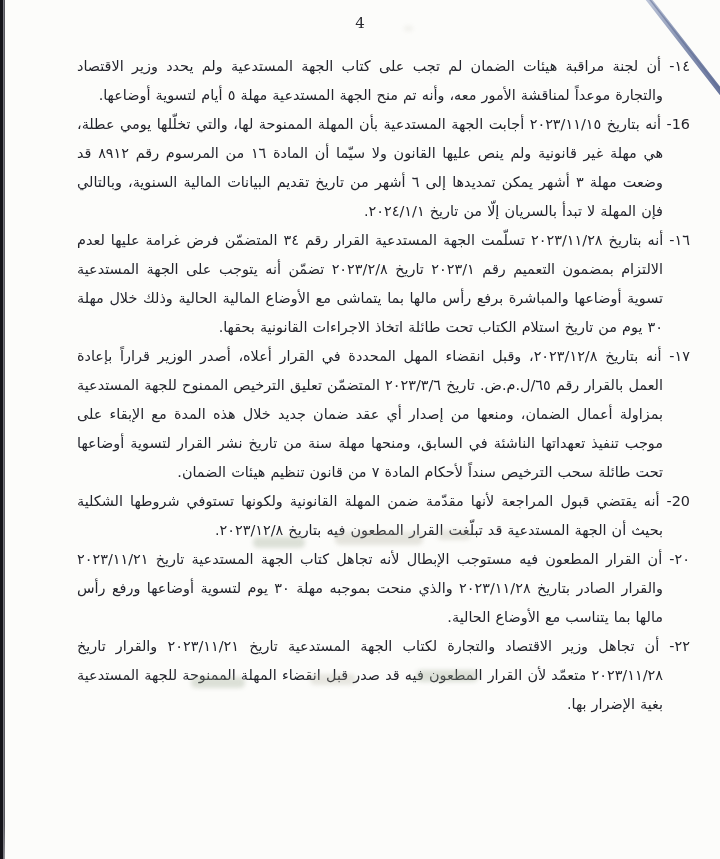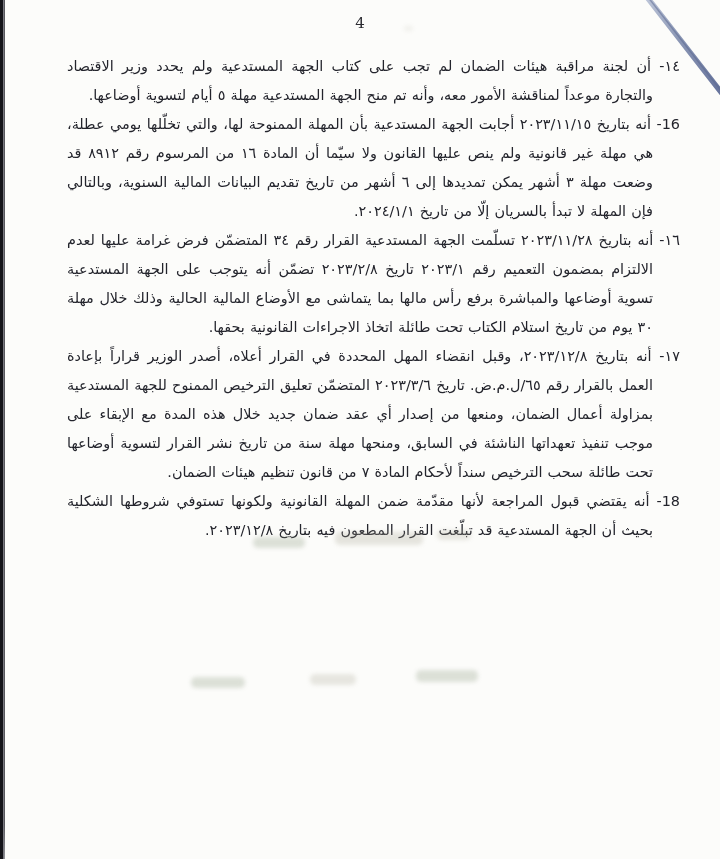--- a/index.html
+++ b/index.html
@@ -17,21 +17,21 @@
   }
   
   .ribbon{position:absolute;left:628px;top:-4px;pointer-events:none;}
   
   .page-num{
     position:absolute;top:14px;left:347px;width:26px;text-align:center;
     font-family:"DejaVu Serif",serif;font-size:15px;color:#2b2b31;
   }
   
   .doc{
-    position:absolute;top:52px;right:40px;width:613px;
+    position:absolute;top:52px;right:30px;width:613px;
     direction:rtl;text-align:justify;
     color:#23242c;font-size:14.4px;line-height:29px;
     word-spacing:0.5px;
   }
   .doc p.item{
     margin:0;padding:0 27px 0 0;text-indent:-27px;
   }
   .doc .num{white-space:nowrap;}
   
   .smudge{
@@ -66,21 +66,23 @@
     <line x1="16" y1="-4" x2="97" y2="100" stroke="#59678f" stroke-width="1.5" opacity="0.5"></line>
   </svg>
 
   <div class="page-num">4</div>
 
   <main class="doc" dir="rtl">
     <p class="item"><span class="num">١٤-</span> <span>أن لجنة مراقبة هيئات الضمان لم تجب على كتاب الجهة المستدعية ولم يحدد وزير الاقتصاد والتجارة موعداً لمناقشة الأمور معه، وأنه تم منح الجهة المستدعية مهلة ٥ أيام لتسوية أوضاعها.</span></p>
     <p class="item"><span class="num">16-</span> <span>أنه بتاريخ ٢٠٢٣/١١/١٥ أجابت الجهة المستدعية بأن المهلة الممنوحة لها، والتي تخلّلها يومي عطلة، هي مهلة غير قانونية ولم ينص عليها القانون ولا سيّما أن المادة ١٦ من المرسوم رقم ٨٩١٢ قد وضعت مهلة ٣ أشهر يمكن تمديدها إلى ٦ أشهر من تاريخ تقديم البيانات المالية السنوية، وبالتالي فإن المهلة لا تبدأ بالسريان إلّا من تاريخ ٢٠٢٤/١/١.</span></p>
     <p class="item"><span class="num">١٦-</span> <span>أنه بتاريخ ٢٠٢٣/١١/٢٨ تسلّمت الجهة المستدعية القرار رقم ٣٤ المتضمّن فرض غرامة عليها لعدم الالتزام بمضمون التعميم رقم ٢٠٢٣/١ تاريخ ٢٠٢٣/٢/٨ تضمّن أنه يتوجب على الجهة المستدعية تسوية أوضاعها والمباشرة برفع رأس مالها بما يتماشى مع الأوضاع المالية الحالية وذلك خلال مهلة ٣٠ يوم من تاريخ استلام الكتاب تحت طائلة اتخاذ الاجراءات القانونية بحقها.</span></p>
     <p class="item"><span class="num">١٧-</span> <span>أنه بتاريخ ٢٠٢٣/١٢/٨، وقبل انقضاء المهل المحددة في القرار أعلاه، أصدر الوزير قراراً بإعادة العمل بالقرار رقم ٦٥/ل.م.ض. تاريخ ٢٠٢٣/٣/٦ المتضمّن تعليق الترخيص الممنوح للجهة المستدعية بمزاولة أعمال الضمان، ومنعها من إصدار أي عقد ضمان جديد خلال هذه المدة مع الإبقاء على موجب تنفيذ تعهداتها الناشئة في السابق، ومنحها مهلة سنة من تاريخ نشر القرار لتسوية أوضاعها تحت طائلة سحب الترخيص سنداً لأحكام المادة ٧ من قانون تنظيم هيئات الضمان.</span></p>
-    <p class="item"><span class="num">18-</span> <span>أنه يقتضي قبول المراجعة لأنها مقدّمة ضمن المهلة القانونية ولكونها تستوفي شروطها الشكلية بحيث أن الجهة المستدعية قد تبلّغت القرار المطعون فيه بتاريخ ٢٠٢٣/١٢/٨.</span></p>
+    <p class="item"><span class="num">20-</span> <span>أنه يقتضي قبول المراجعة لأنها مقدّمة ضمن المهلة القانونية ولكونها تستوفي شروطها الشكلية بحيث أن الجهة المستدعية قد تبلّغت القرار المطعون فيه بتاريخ ٢٠٢٣/١٢/٨.</span></p>
+    <p class="item"><span class="num">٢٠-</span> <span>أن القرار المطعون فيه مستوجب الإبطال لأنه تجاهل كتاب الجهة المستدعية تاريخ ٢٠٢٣/١١/٢١ والقرار الصادر بتاريخ ٢٠٢٣/١١/٢٨ والذي منحت بموجبه مهلة ٣٠ يوم لتسوية أوضاعها ورفع رأس مالها بما يتناسب مع الأوضاع الحالية.</span></p>
+    <p class="item"><span class="num">٢٢-</span> <span>أن تجاهل وزير الاقتصاد والتجارة لكتاب الجهة المستدعية تاريخ ٢٠٢٣/١١/٢١ والقرار تاريخ ٢٠٢٣/١١/٢٨ متعمّد لأن القرار المطعون فيه قد صدر قبل انقضاء المهلة الممنوحة للجهة المستدعية بغية الإضرار بها.</span></p>
   </main>
 
   <div class="smudge s0"></div>
   <div class="smudge green s1a"></div>
   <div class="smudge s1b"></div>
   <div class="smudge s1c"></div>
   <div class="smudge green s2"></div>
   <div class="smudge s3"></div>
   <div class="smudge green s4"></div>
 

